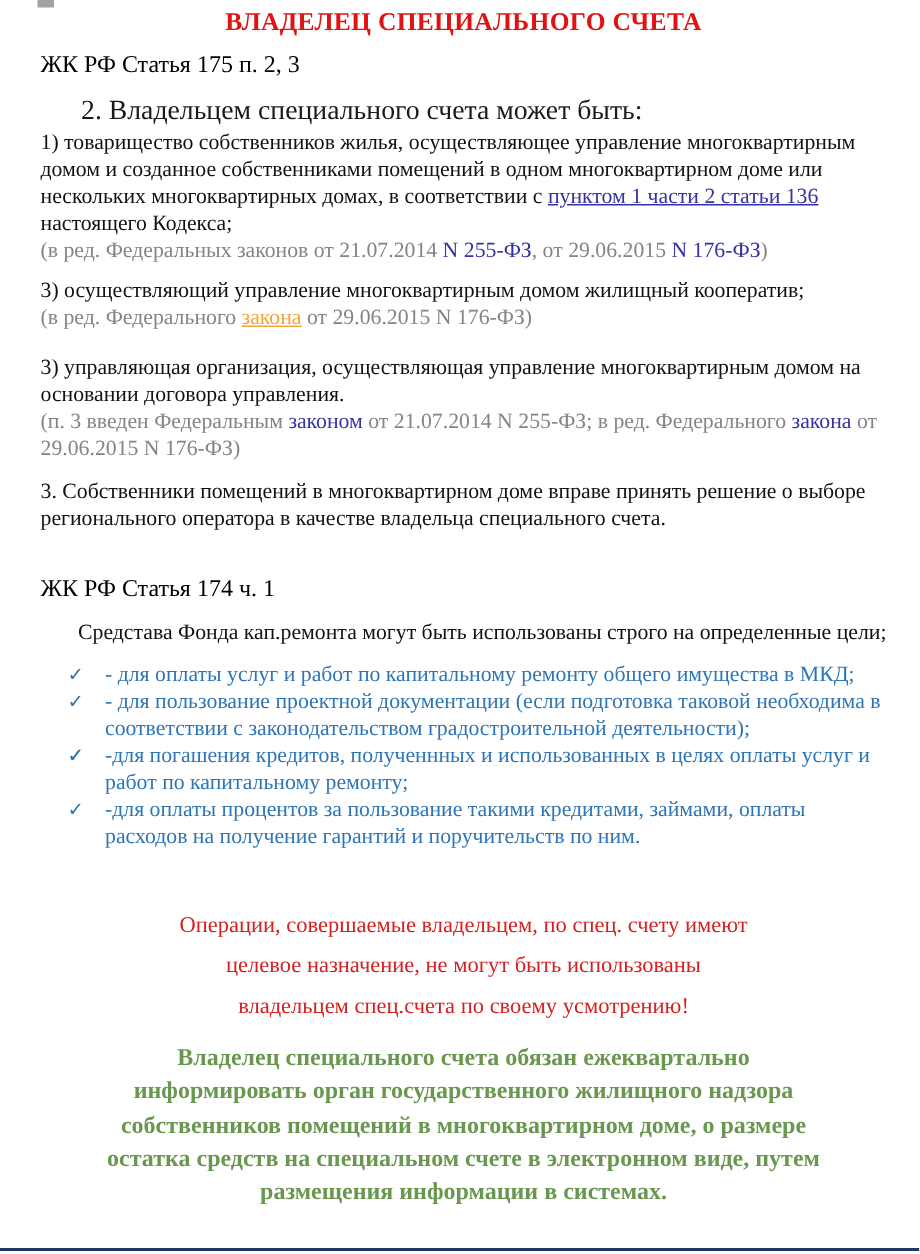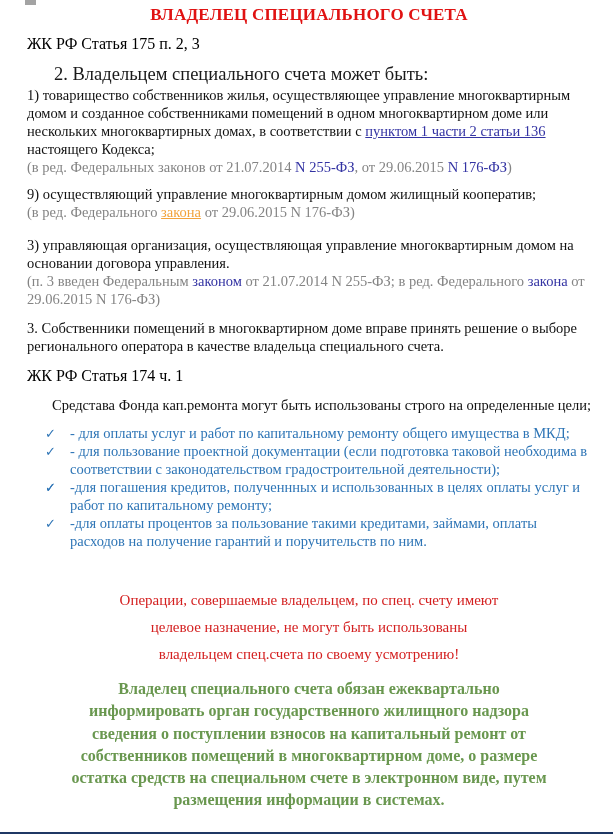--- a/index.html
+++ b/index.html
@@ -14,21 +14,21 @@
     position:absolute; left:25px; top:0; width:11px; height:5px;
     background:#a3a3a3;
   }
   .doc-title {
     margin:0 0 9px; font-size:17px; line-height:20px; font-weight:700;
     text-align:center; color:#e01212; letter-spacing:0.2px;
   }
   .article-heading {
     margin:0 0 9px; font-size:16px; line-height:20px; font-weight:400; color:#000000;
   }
-  .article-heading.second { margin:11px 0 10px; }
+  .article-heading.second { margin:28px 0 10px; }
   .point-heading {
     margin:0; font-size:18.5px; line-height:23px; text-indent:27px; color:#1a1a1a;
   }
   .para { margin:0; font-size:14.5px; line-height:18px; }
   .para.mb9  { margin-bottom:9px; }
   .para.mb15 { margin-bottom:15px; }
   .para.mb11 { margin-bottom:11px; }
   .para.mb10 { margin-bottom:10px;text-align:right; }
   .note { display:block; color:#848484; }
   .navy { color:#3333a3; }
@@ -63,21 +63,21 @@
   <div class="corner-artifact"></div>
 
   <h1 class="doc-title">ВЛАДЕЛЕЦ СПЕЦИАЛЬНОГО СЧЕТА</h1>
 
   <h2 class="article-heading">ЖК РФ Статья 175 п. 2, 3</h2>
 
   <p class="point-heading">2. Владельцем специального счета может быть:</p>
 
   <p class="para mb9"><span>1) товарищество собственников жилья, осуществляющее управление многоквартирным домом и созданное собственниками помещений в одном многоквартирном доме или нескольких многоквартирных домах, в соответствии с </span><a class="link-underlined">пунктом 1 части 2 статьи 136</a><span> настоящего Кодекса;</span><span class="note"><span>(в ред. Федеральных законов от 21.07.2014 </span><a class="navy">N 255-ФЗ</a><span>, от 29.06.2015 </span><a class="navy">N 176-ФЗ</a><span>)</span></span></p>
 
-  <p class="para mb15"><span>9) осуществляющий управление многоквартирным домом жилищный кооператив;</span><span class="note"><span>(в ред. Федерального </span><a class="link-orange">закона</a><span> от 29.06.2015 N 176-ФЗ)</span></span></p>
+  <p class="para mb15"><span>3) осуществляющий управление многоквартирным домом жилищный кооператив;</span><span class="note"><span>(в ред. Федерального </span><a class="link-orange">закона</a><span> от 29.06.2015 N 176-ФЗ)</span></span></p>
 
   <p class="para mb11"><span>3) управляющая организация, осуществляющая управление многоквартирным домом на основании договора управления.</span><span class="note"><span>(п. 3 введен Федеральным </span><a class="navy">законом</a><span> от 21.07.2014 N 255-ФЗ; в ред. Федерального </span><a class="navy">закона</a><span> от 29.06.2015 N 176-ФЗ)</span></span></p>
 
   <p class="para mb11">3. Собственники помещений в многоквартирном доме вправе принять решение о выборе регионального оператора в качестве владельца специального счета.</p>
 
   <h2 class="article-heading second">ЖК РФ Статья 174 ч. 1</h2>
 
   <p class="para mb10">Средстава Фонда кап.ремонта могут быть использованы строго на определенные цели;</p>
 
   <ul class="goal-list">
@@ -90,20 +90,19 @@
 
   <p class="warning">
       <span>Операции, совершаемые владельцем, по спец. счету имеют</span>
       <span>целевое назначение, не могут быть использованы</span>
       <span>владельцем спец.счета по своему усмотрению!</span>
     </p>
 
   <p class="obligation">
       <span>Владелец специального счета обязан ежеквартально</span>
       <span>информировать орган государственного жилищного надзора</span>
-      <span>сведения о поступлении взносов на капитальный ремонт от</span>
       <span>собственников помещений в многоквартирном доме, о размере</span>
       <span>остатка средств на специальном счете в электронном виде, путем</span>
       <span>размещения информации в системах.</span>
     </p>
 
   <div class="bottom-divider"></div>
 </div>
 
 </body></html>

